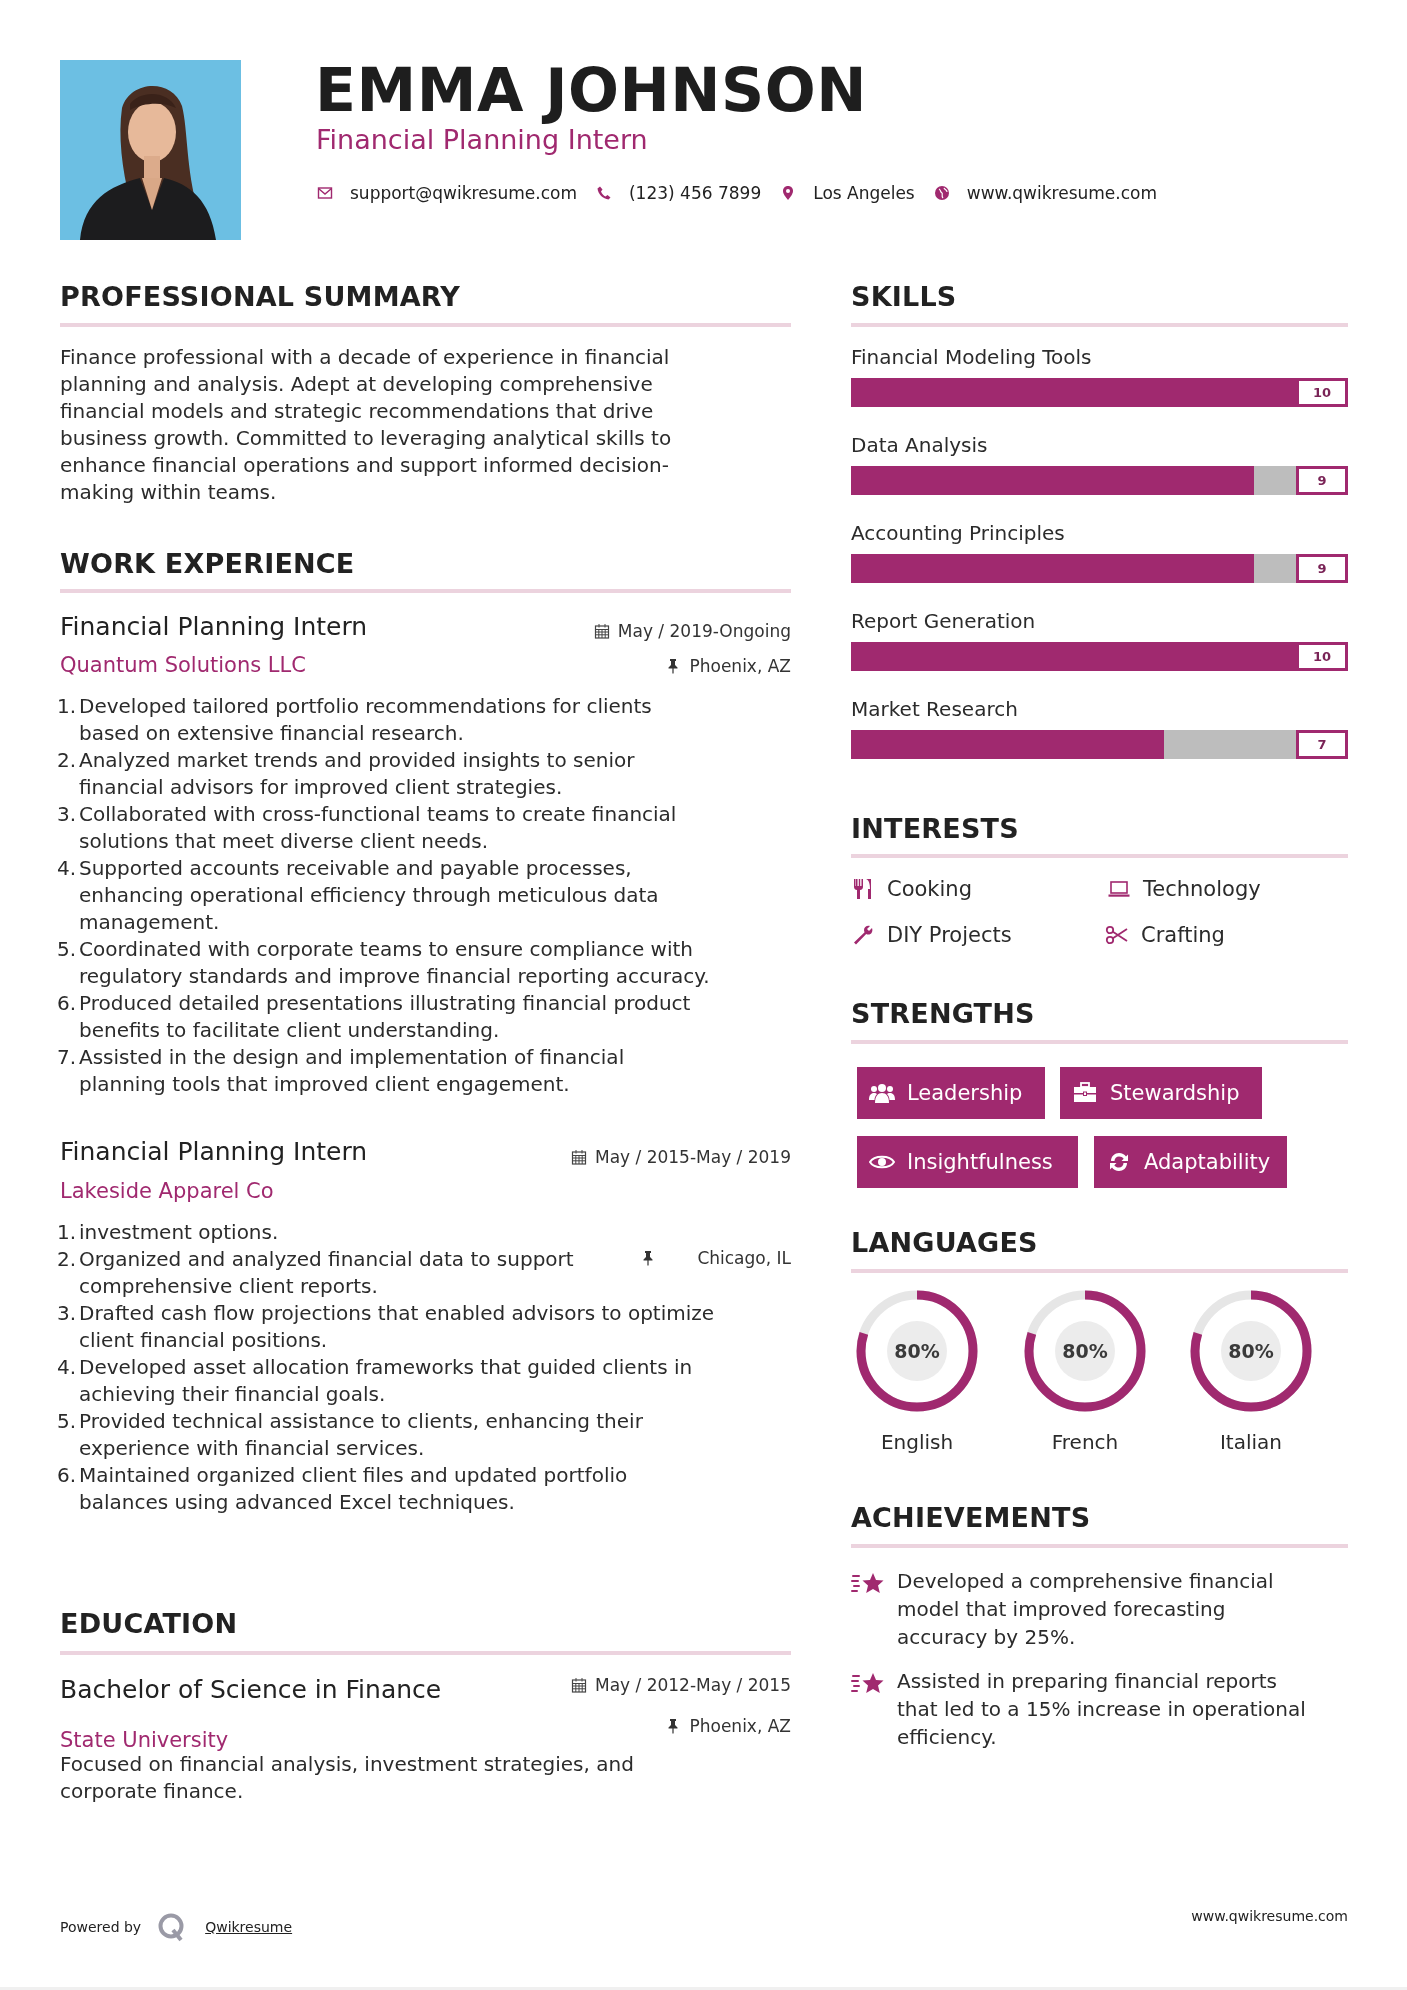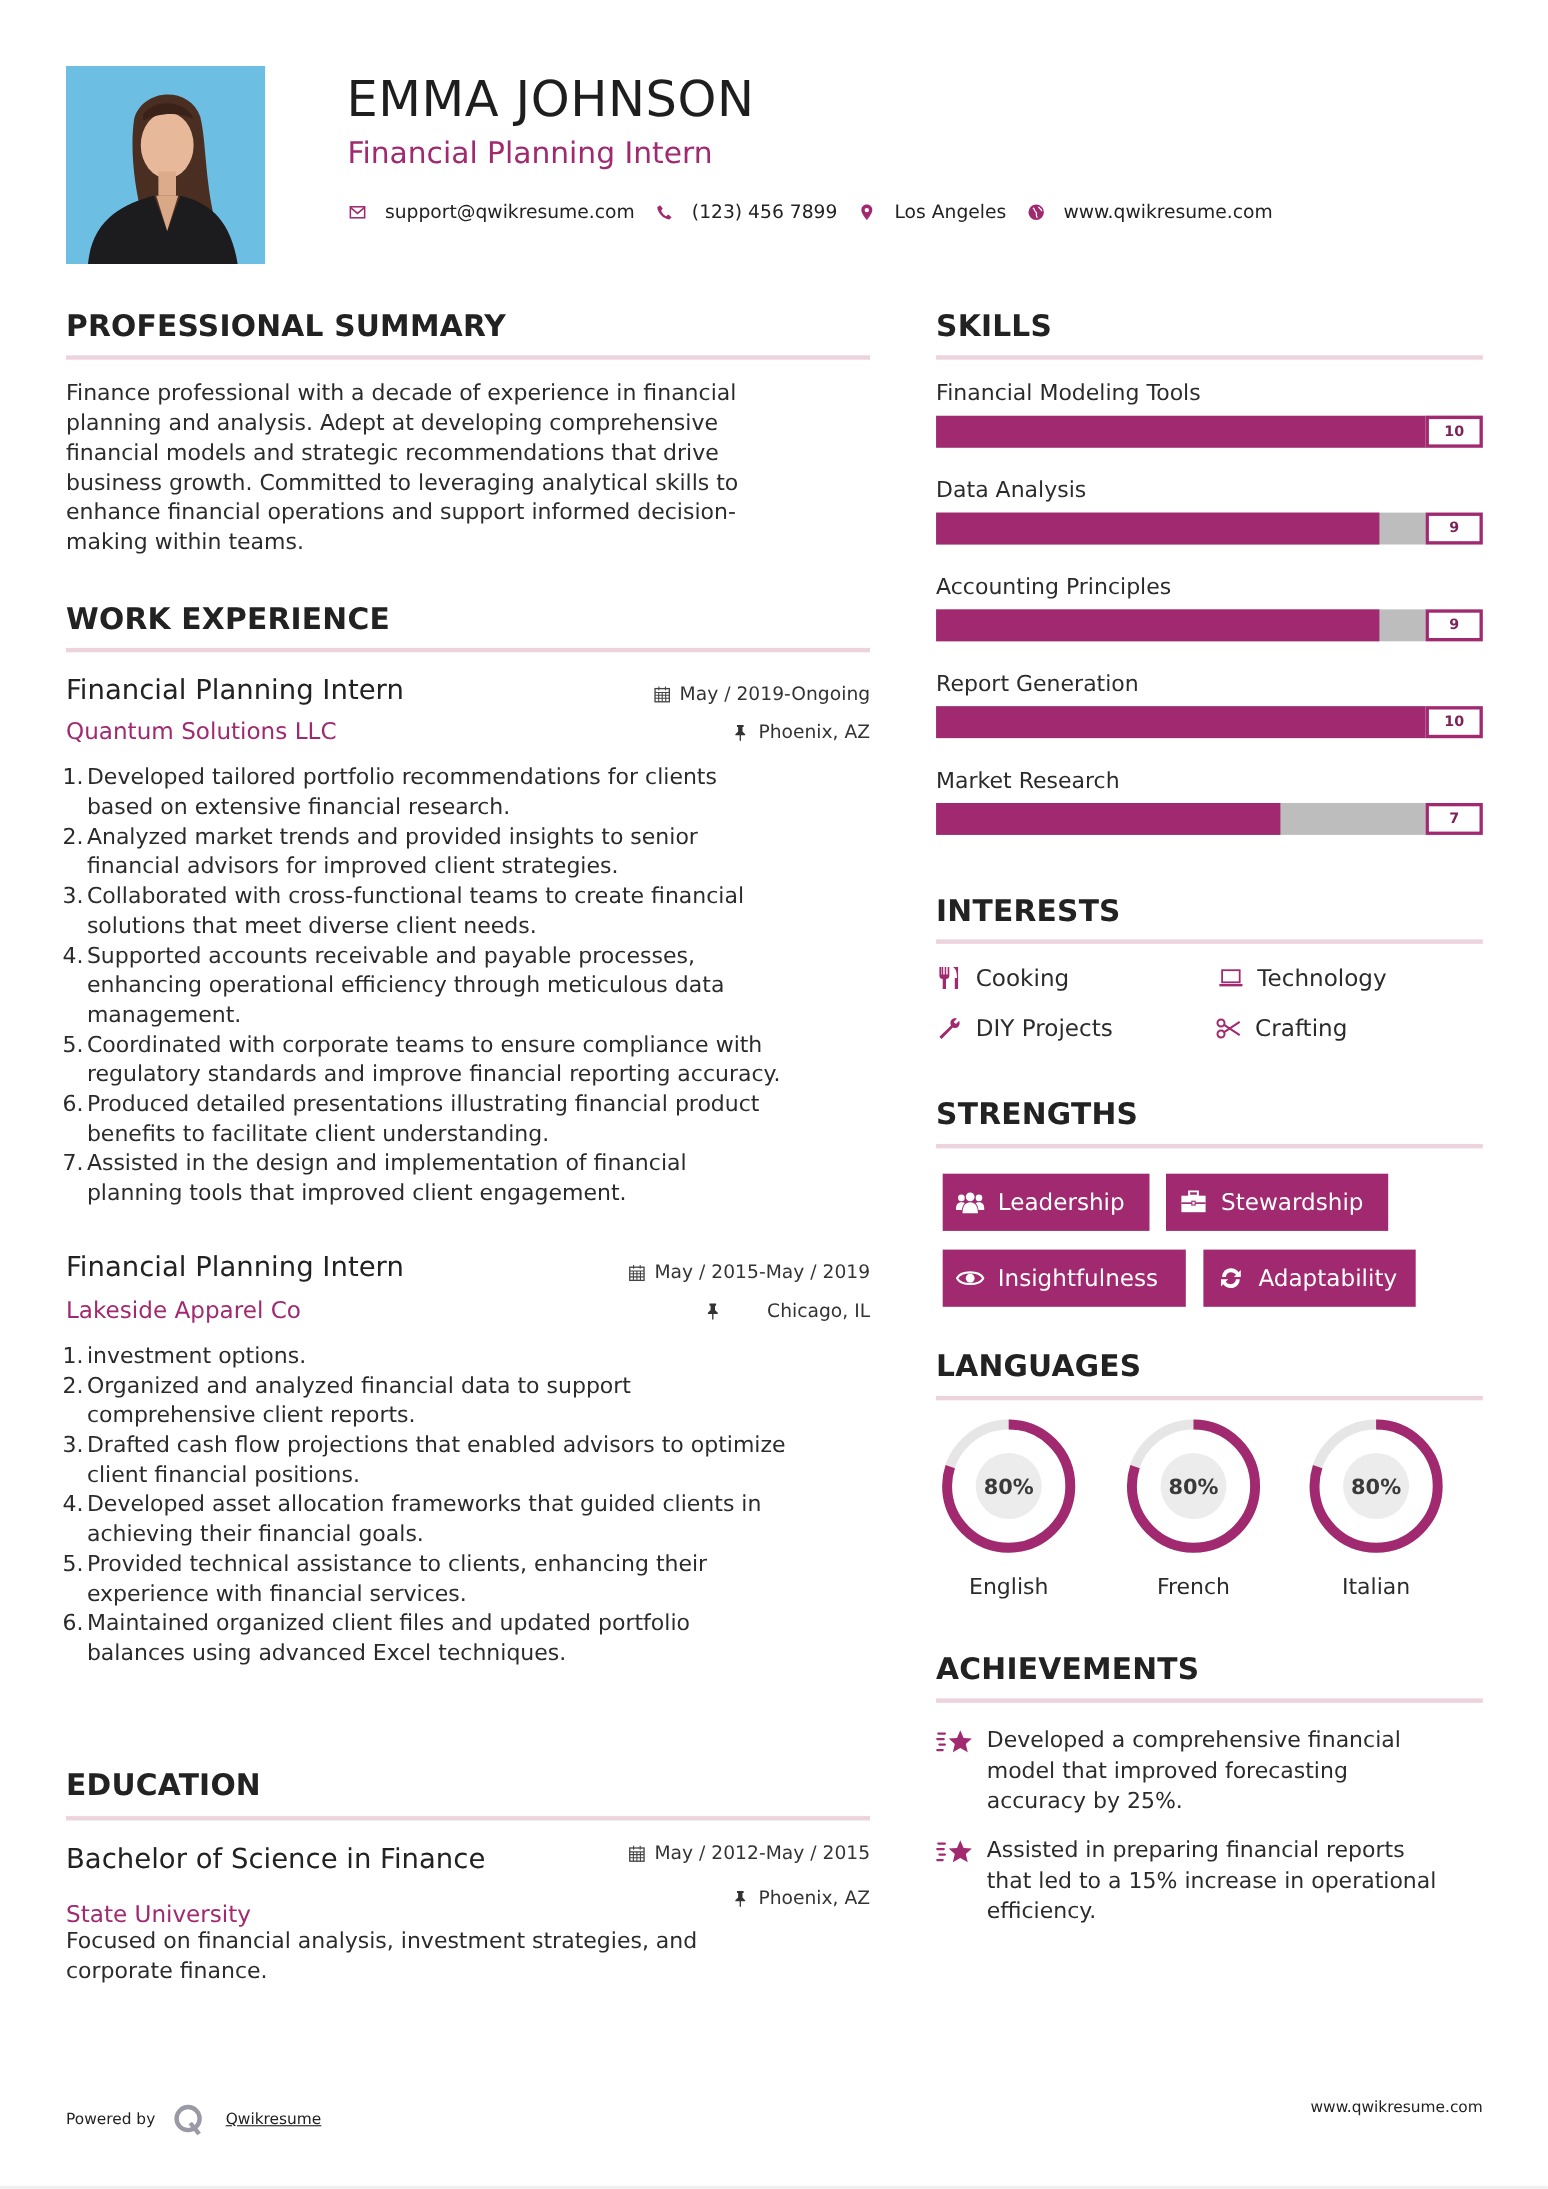--- a/index.html
+++ b/index.html
@@ -3,21 +3,21 @@
 <meta charset="utf-8">
 <style>
   * { box-sizing: border-box; margin: 0; padding: 0; }
   html, body { width: 1407px; height: 1990px; background: #ffffff; }
   body { position: relative; font-family: "DejaVu Sans", sans-serif; color: #2a2a2a; overflow: hidden; }
   .page { position: absolute; left: 0; top: 0; width: 1407px; height: 1990px; background: #fff; border-bottom: 3px solid #f0f0f0; }
 
   
   .photo { position: absolute; left: 60px; top: 60px; width: 181px; height: 180px; background: #6cbfe3; overflow: hidden; }
   .photo svg { width: 100%; height: 100%; display: block; }
-  .name { position: absolute; left: 315px; top: 58px; font-family: "DejaVu Sans", sans-serif; font-weight: normal; font-size: 45px; letter-spacing: 0.5px; color: #1e1e1e; line-height: 64px; }
+  .name { position: absolute; left: 315px; top: 58px; font-family: "DejaVu Sans", sans-serif; font-weight: bold; font-size: 60px; letter-spacing: 0.5px; color: #1e1e1e; line-height: 64px; }
   .title { position: absolute; left: 316px; top: 123px; font-size: 27px; color: #a0296f; line-height: 34px; }
   .contacts { position: absolute; left: 316px; top: 180px; height: 26px; display: flex; align-items: center; font-size: 17px; color: #222; }
   .contacts .c-item { display: flex; align-items: center; margin-right: 18px; }
   .contacts .ic { width: 18px; height: 18px; margin-right: 16px; display: inline-flex; align-items: center; justify-content: center; }
   .contacts .ic svg { width: 16px; height: 16px; }
 
   
   .sec-h { position: absolute; font-weight: bold; font-size: 27px; color: #222; line-height: 32px; letter-spacing: 0.2px; }
   .sec-rule { position: absolute; height: 4px; background: #ecd3de; }
 
@@ -205,21 +205,21 @@
   <div class="job-meta" style="top:1146px;">
     <span class="mi">
       <svg viewBox="0 0 16 16">
           <rect x="1.5" y="3" width="13" height="12" fill="none" stroke="#444" stroke-width="1.2"></rect>
           <path d="M1.5 6.5 H14.5 M5 1 V4.5 M11 1 V4.5 M1.5 9 H14.5 M1.5 11.8 H14.5 M4.8 6.5 V15 M8 6.5 V15 M11.2 6.5 V15" stroke="#444" stroke-width="1"></path>
         </svg>
     </span>
     <span>May / 2015-May / 2019</span>
   </div>
   <div class="job-company" style="left:60px; top:1178px;">Lakeside Apparel Co</div>
-  <div class="job-meta" style="top:1181px;gap:33px;">
+  <div class="job-meta" style="top:1247px;gap:33px;">
     <span class="mi">
       <svg viewBox="0 0 16 16">
           <path d="M5 1 H11 V3 H10 V7 L12.5 9.5 V10.5 H8.6 V15 L8 16 L7.4 15 V10.5 H3.5 V9.5 L6 7 V3 H5 Z" fill="#333"></path>
         </svg>
     </span>
     <span>Chicago, IL</span>
   </div>
   <ol class="bullets" style="top:1219px;">
     <li>
         <span class="num">1.</span>

